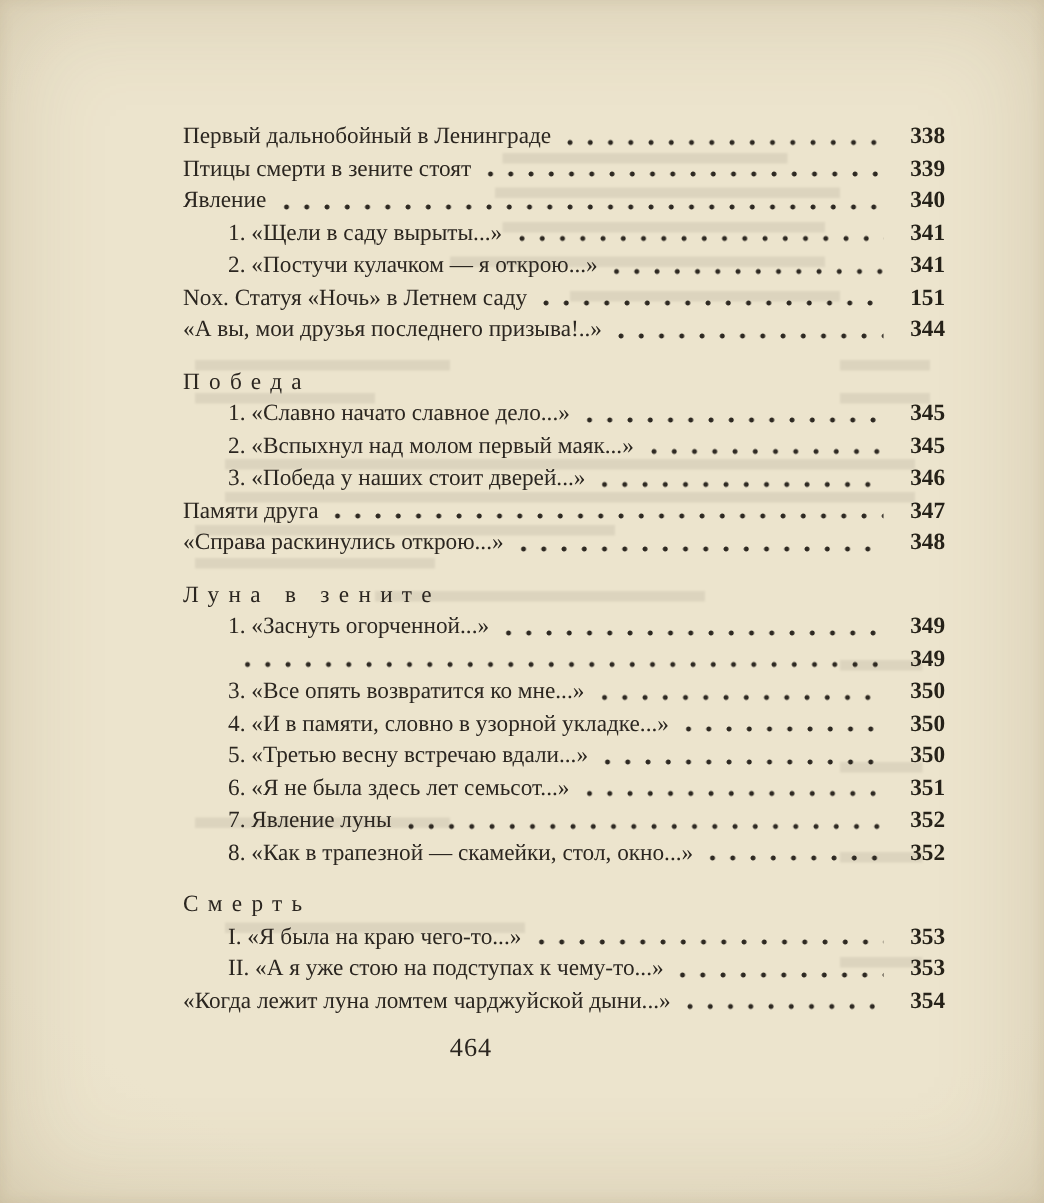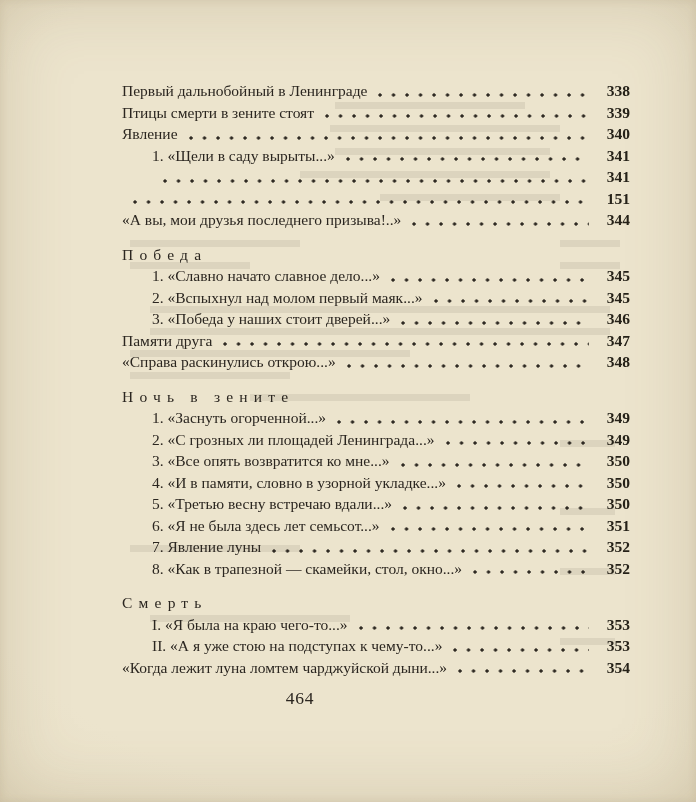--- a/index.html
+++ b/index.html
@@ -60,21 +60,21 @@
   }
   .dots::after{
     content:"";position:absolute;left:11px;right:7px;bottom:5px;height:4px;
     background-image:radial-gradient(circle at 2px 2px, #2e2922 1.35px, rgba(46,41,34,0) 1.95px);
     background-size:13.5px 4px;background-repeat:repeat-x;
   }
   .pagenum{
     flex:0 0 auto;min-width:34px;text-align:right;font-weight:700;color:#262219;
   }
   .folio{
-    position:absolute;left:110px;top:688px;width:380px;text-align:center;
+    position:absolute;left:124px;top:688px;width:380px;text-align:center;
     font-size:17.5px;color:#2b2620;letter-spacing:.04em;
   }
 </style>
 </head>
 <body>
 
 <div class="paper">
   <div class="ghost"></div>
   <div class="toc">
   <div class="row">
@@ -95,25 +95,27 @@
     <span class="pagenum">340</span>
   </div>
 
   <div class="row indent">
     <span class="label">1. «Щели в саду вырыты...»</span>
     <span class="dots"></span>
     <span class="pagenum">341</span>
   </div>
 
   <div class="row indent">
+    <span class="label">2. «Постучи кулачком — я открою...»</span>
     <span class="dots"></span>
     <span class="pagenum">341</span>
   </div>
 
   <div class="row">
+    <span class="label">Nox. Статуя «Ночь» в Летнем саду</span>
     <span class="dots"></span>
     <span class="pagenum">151</span>
   </div>
 
   <div class="row">
     <span class="label">«А вы, мои друзья последнего призыва!..»</span>
     <span class="dots"></span>
     <span class="pagenum">344</span>
   </div>
 
@@ -146,32 +148,31 @@
     <span class="pagenum">347</span>
   </div>
 
   <div class="row">
     <span class="label">«Справа раскинулись открою...»</span>
     <span class="dots"></span>
     <span class="pagenum">348</span>
   </div>
 
   <div class="row header gap">
-    <span class="label">Ночь в зените</span>
+    <span class="label">Луна в зените</span>
 
   </div>
 
   <div class="row indent">
     <span class="label">1. «Заснуть огорченной...»</span>
     <span class="dots"></span>
     <span class="pagenum">349</span>
   </div>
 
   <div class="row indent">
-    <span class="label">2. «С грозных ли площадей Ленинграда...»</span>
     <span class="dots"></span>
     <span class="pagenum">349</span>
   </div>
 
   <div class="row indent">
     <span class="label">3. «Все опять возвратится ко мне...»</span>
     <span class="dots"></span>
     <span class="pagenum">350</span>
   </div>
 

